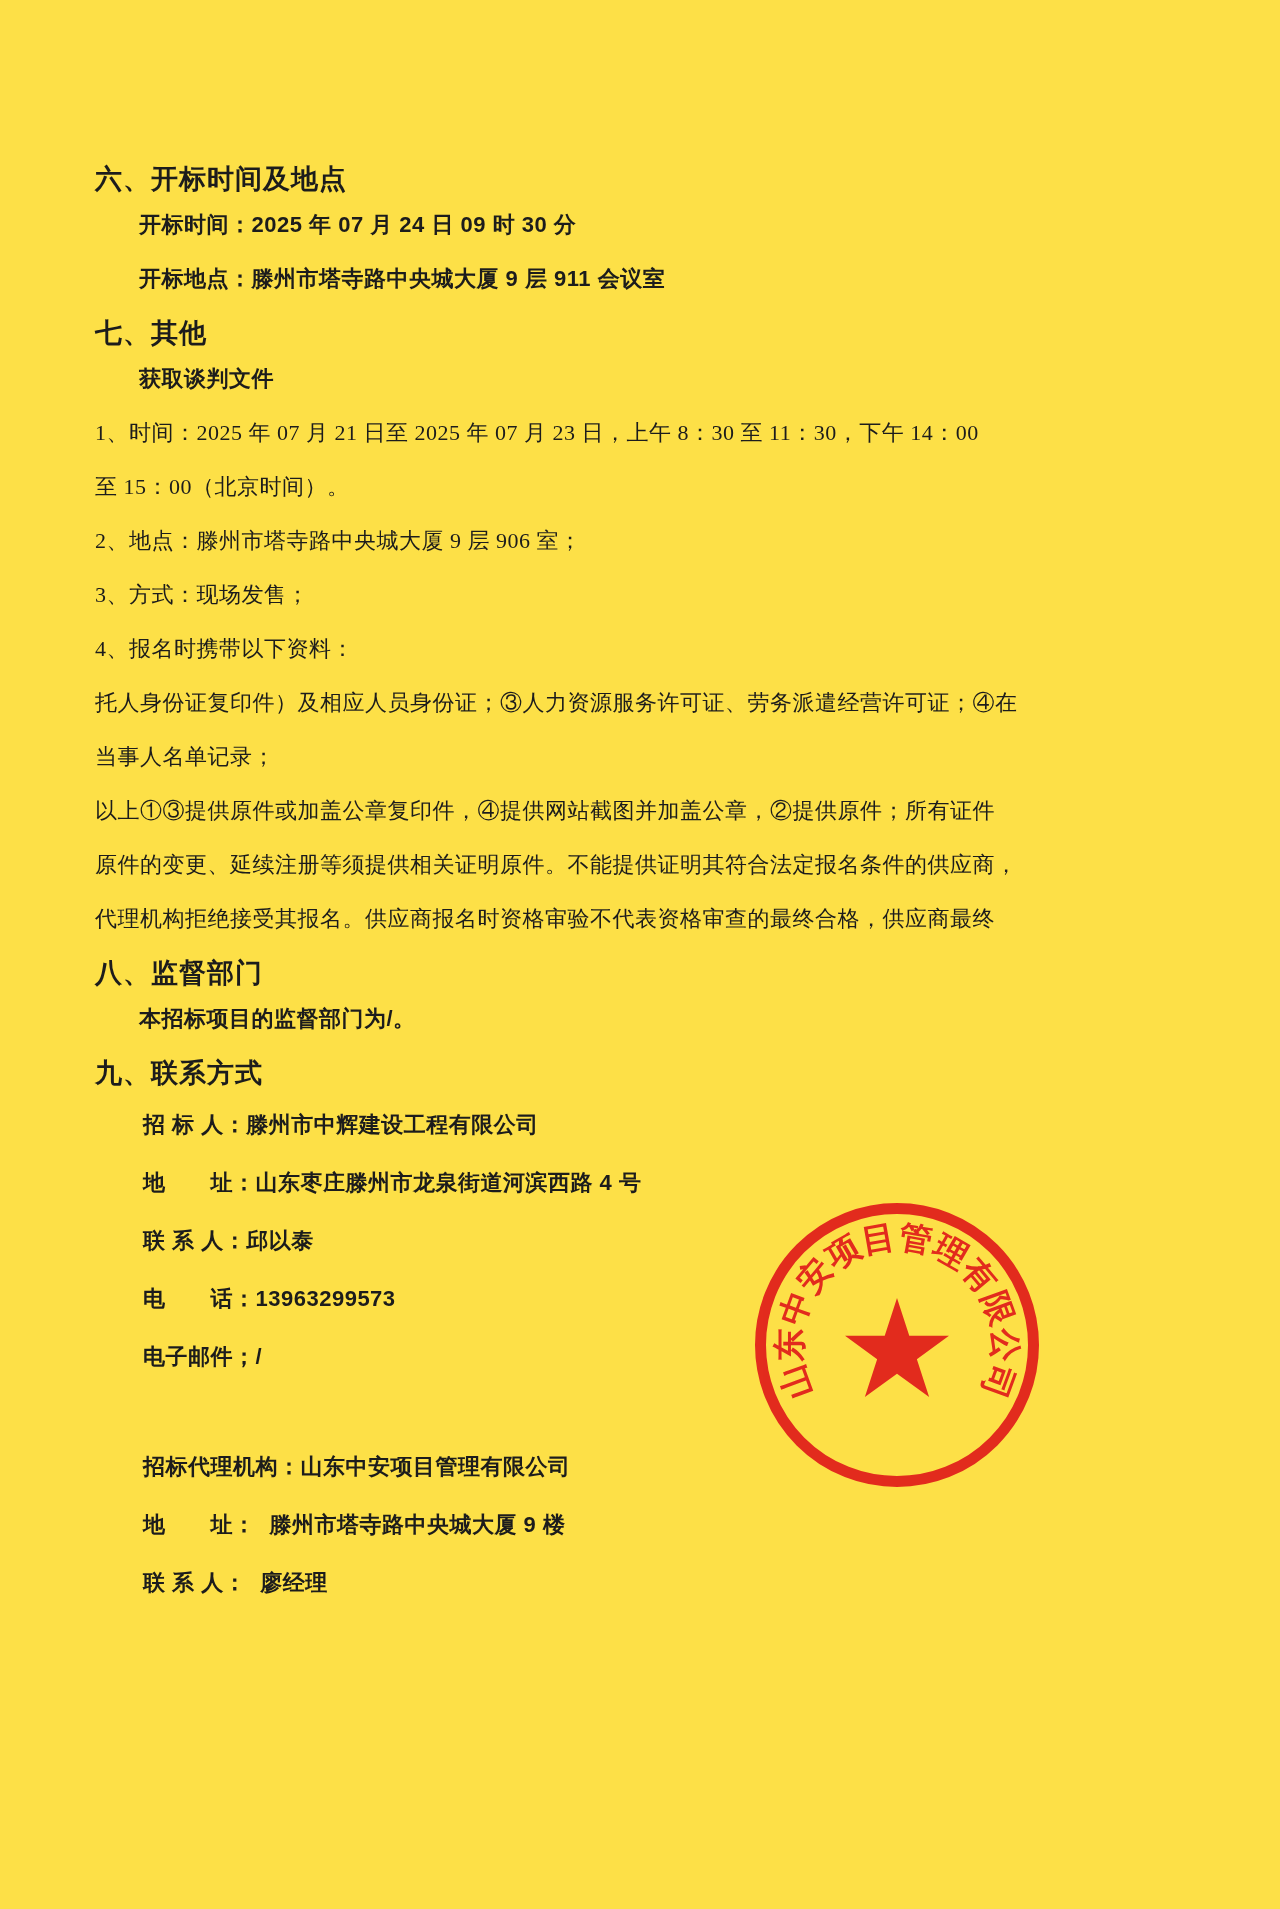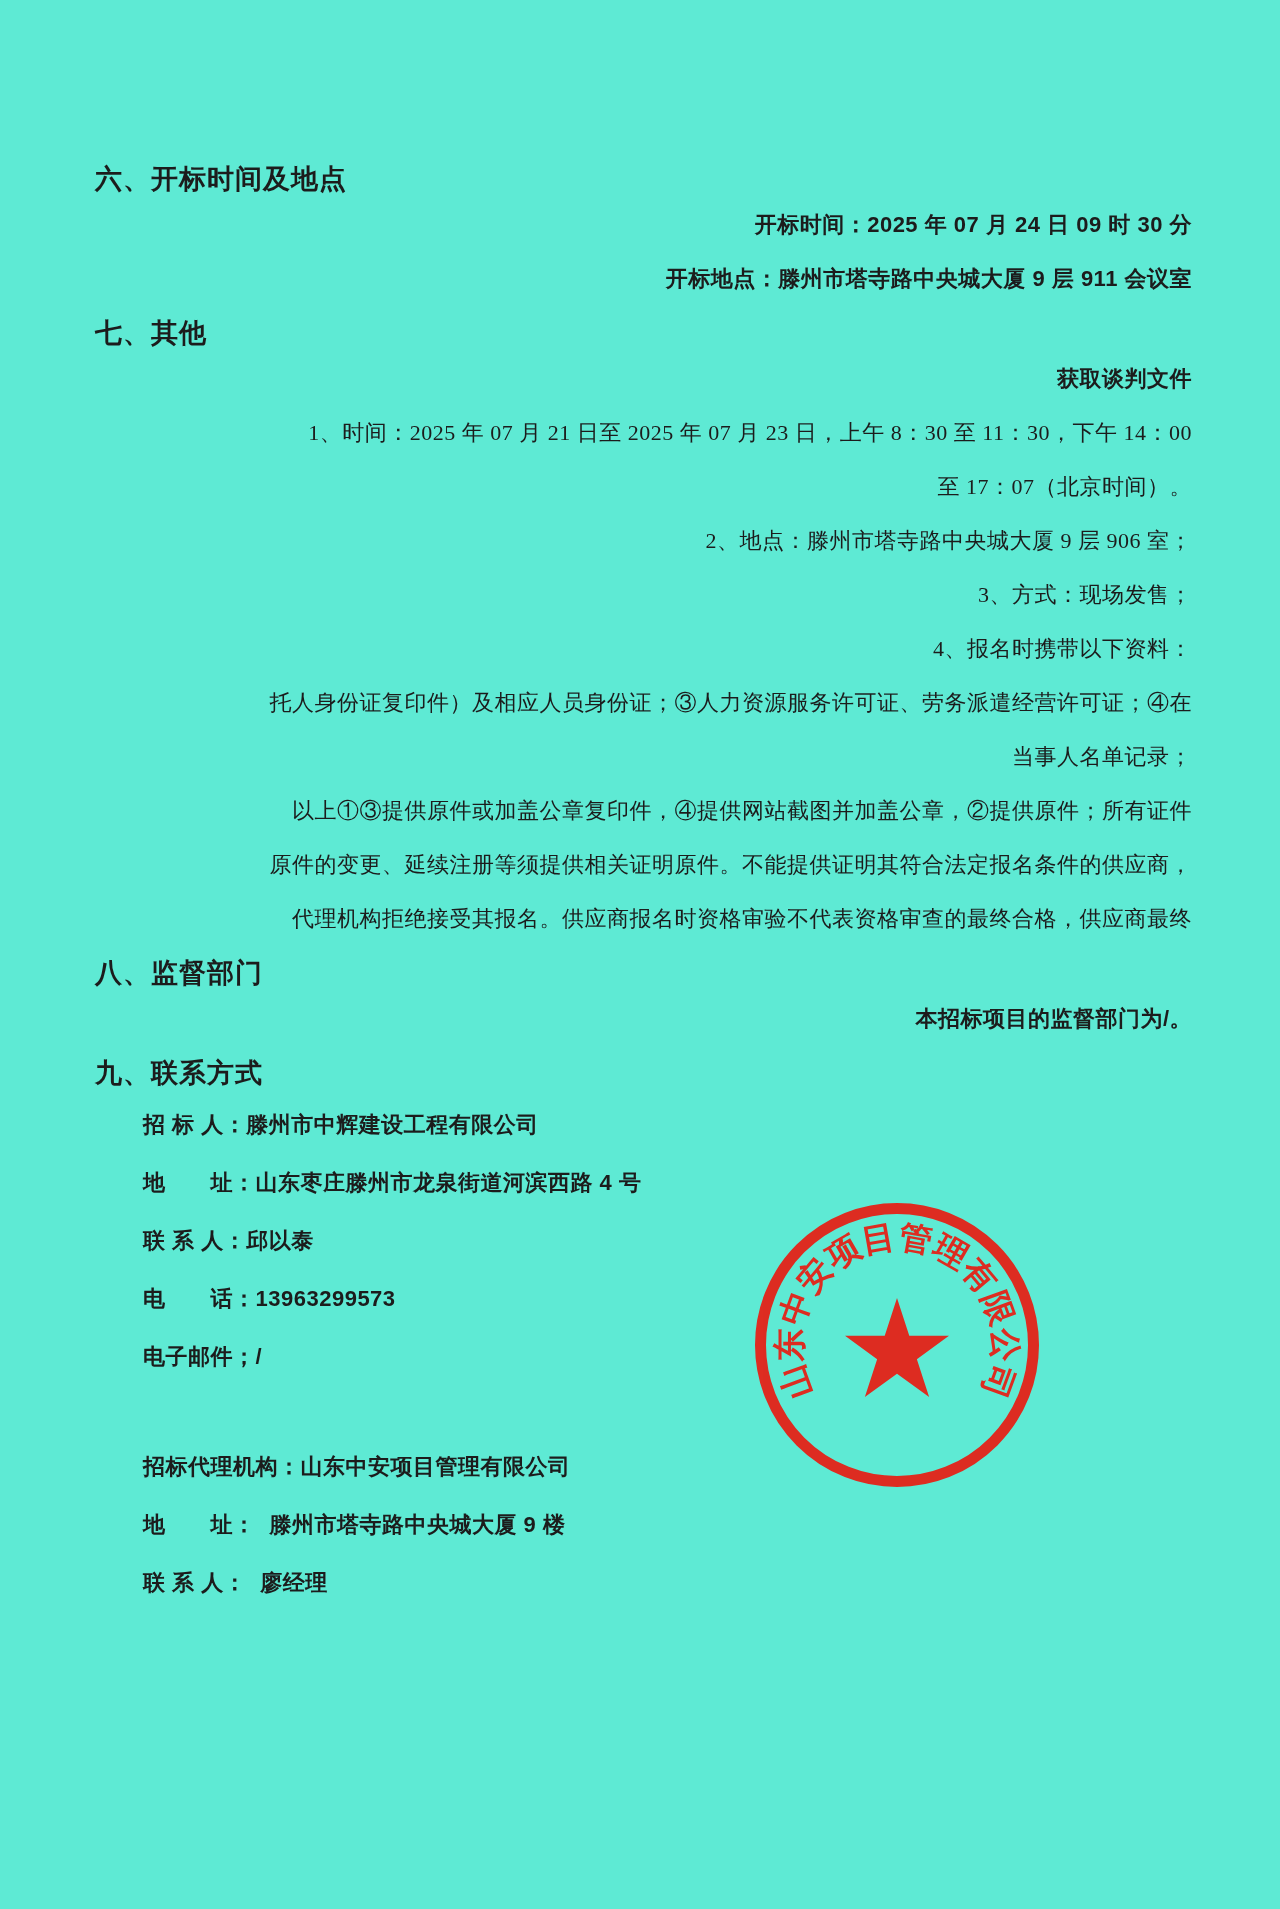--- a/index.html
+++ b/index.html
@@ -4,21 +4,21 @@
 <style>
   html, body {
     margin: 0;
     padding: 0;
     background: #ffffff;
   }
   .page {
     position: relative;
     width: 1280px;
     height: 1909px;
-    background: #5eead4;
+    background: #fde047;
     overflow: hidden;
     font-family: "Liberation Serif", "DejaVu Serif", serif;
     color: #1c1c1c;
     box-sizing: border-box;
     padding: 160px 88px 0 95px;
   }
   .sec-title {
     font-family: "Liberation Sans", "DejaVu Sans", sans-serif;
     font-weight: 700;
     font-size: 27px;
@@ -26,21 +26,20 @@
     margin: 0;
     letter-spacing: 1px;
     white-space: nowrap;
   }
   .sec-title.mt { margin-top: 8px; }
   .body-line {
     font-size: 22px;
     line-height: 54px;
     white-space: nowrap;
     letter-spacing: 0.5px;
-    text-align: right;
   }
   .indent-1 { padding-left: 44px; }
   .bold-line { font-weight: 700; font-family: "Liberation Sans", "DejaVu Sans", sans-serif; }
   .para { margin: 0; }
   .contact-block { margin-top: 4px; }
   .contact-row {
     font-size: 22px;
     line-height: 58px;
     white-space: nowrap;
     padding-left: 48px;
@@ -87,21 +86,21 @@
 <div class="page">
 
   <h2 class="sec-title">六、开标时间及地点</h2>
   <div class="body-line bold-line indent-1">开标时间：2025 年 07 月 24 日  09 时 30 分</div>
   <div class="body-line bold-line indent-1">开标地点：滕州市塔寺路中央城大厦 9 层 911 会议室</div>
 
   <h2 class="sec-title mt">七、其他</h2>
   <div class="body-line bold-line indent-1">获取谈判文件</div>
   <div class="para">
     <div class="body-line">1、时间：2025 年 07 月 21 日至 2025 年 07 月 23 日，上午 8：30 至 11：30，下午 14：00</div>
-    <div class="body-line">至 17：07（北京时间）。</div>
+    <div class="body-line">至 15：00（北京时间）。</div>
     <div class="body-line">2、地点：滕州市塔寺路中央城大厦 9 层 906 室；</div>
     <div class="body-line">3、方式：现场发售；</div>
     <div class="body-line">4、报名时携带以下资料：</div>
     <div class="body-line">托人身份证复印件）及相应人员身份证；③人力资源服务许可证、劳务派遣经营许可证；④在</div>
     <div class="body-line">当事人名单记录；</div>
     <div class="body-line">以上①③提供原件或加盖公章复印件，④提供网站截图并加盖公章，②提供原件；所有证件</div>
     <div class="body-line">原件的变更、延续注册等须提供相关证明原件。不能提供证明其符合法定报名条件的供应商，</div>
     <div class="body-line">代理机构拒绝接受其报名。供应商报名时资格审验不代表资格审查的最终合格，供应商最终</div>
   </div>
 

